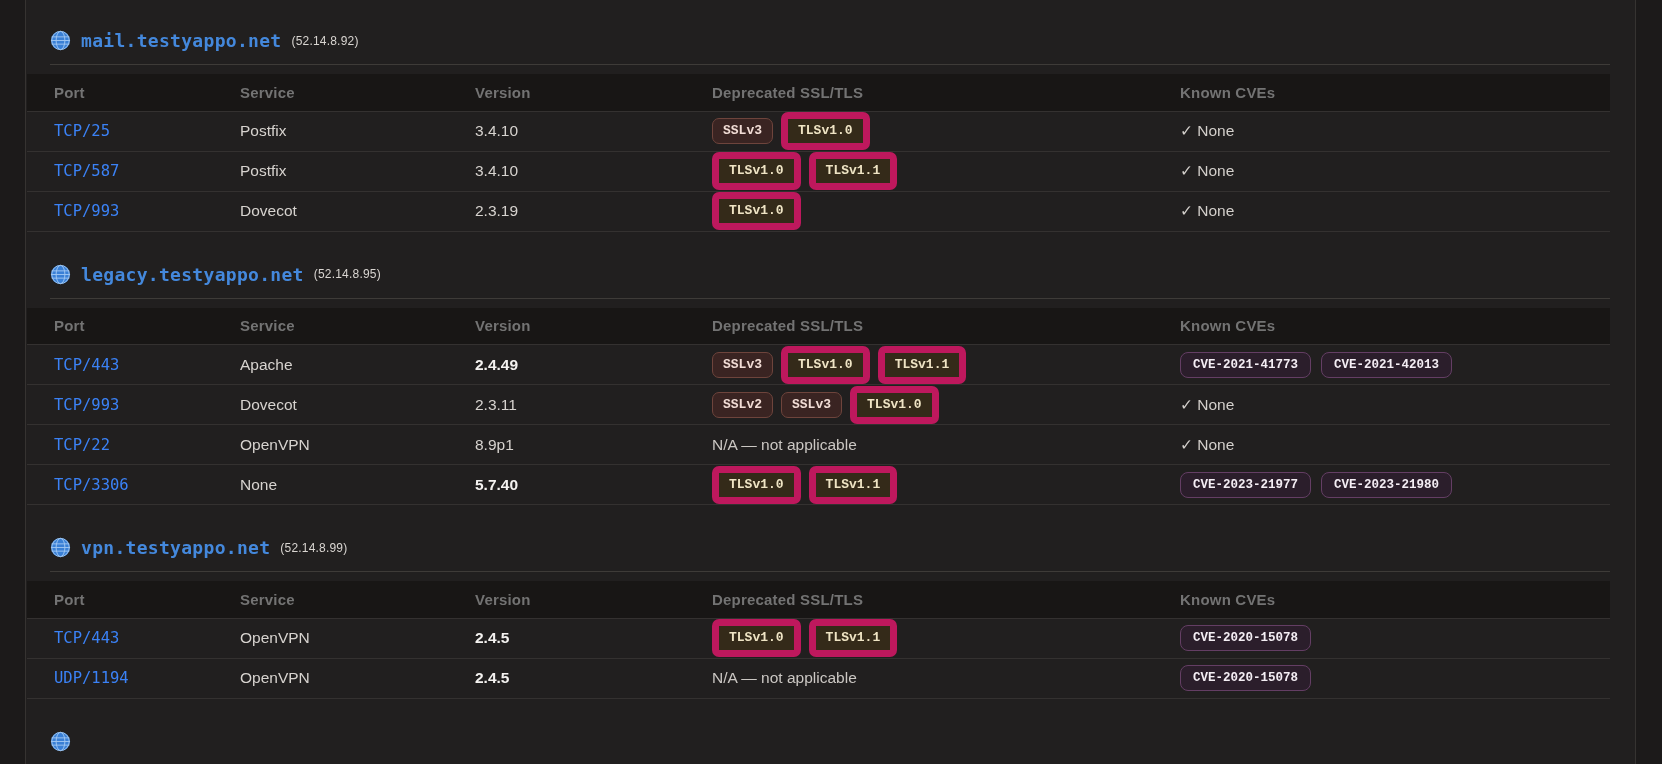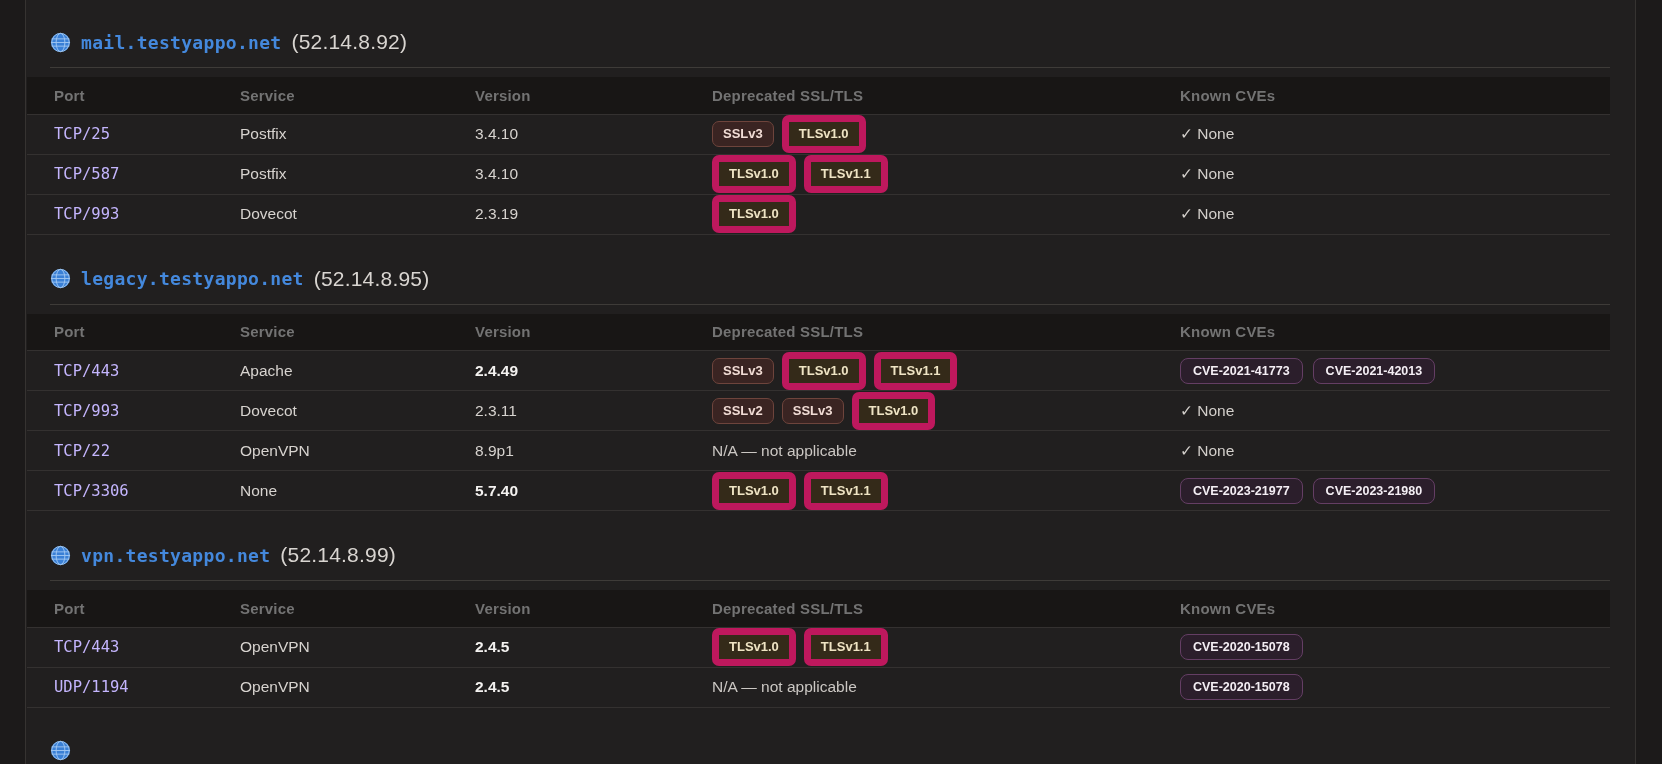--- a/index.html
+++ b/index.html
@@ -31,21 +31,21 @@
     margin-left: 23px;
     padding: 2px 0 13px 0;
     border-bottom: 1px solid #3e3b38;
   }
   .globe { flex: 0 0 auto; display: block; }
   .hostname {
     font-family: "DejaVu Sans Mono", monospace;
     font-weight: bold; font-size: 18px; letter-spacing: 0.3px;
     color: #4488dc;
   }
-  .ip { font-size: 21px; color: #d9d5d1; letter-spacing: 0.2px; }
+  .ip { font-size: 12px; color: #d9d5d1; letter-spacing: 0.2px; }
 
   table {
     width: 100%; border-collapse: collapse; table-layout: fixed;
     margin-top: 9px;
     border-bottom: 1px solid #343130;
   }
   thead th {
     background: #181615;
     height: 37px;
     text-align: left; vertical-align: middle;
@@ -55,29 +55,29 @@
   }
   tbody td {
     height: 40px; vertical-align: middle; padding: 0;
     font-size: 15.5px; color: #d7d3cf;
   }
   tbody tr { border-top: 1px solid #343130; }
   th.col-port, td.col-port { padding-left: 27px; }
 
   td.col-port {
     font-family: "DejaVu Sans Mono", monospace;
-    font-size: 15.5px; color: #c4b5fd;
+    font-size: 15.5px; color: #3b82f6;
   }
   td.col-version.bold { font-weight: bold; color: #f4f2f0; }
   .na { color: #cbc7c3; }
   .none { color: #d3cfcb; }
 
   .badge {
     display: inline-block;
-    font-family: Liberation Sans, sans-serif;
+    font-family: Liberation Mono, monospace;
     font-weight: bold; font-size: 13px; line-height: 18px;
     padding: 3px 10px;
     border-radius: 7px;
     margin-right: 8px;
     white-space: nowrap;
   }
   .badge.ssl { background: #3a2422; border: 1px solid #6e443c; color: #f1dcd5; }
   .badge.tls { background: #342a19; border: 7px solid #be185d; color: #efe4c4; }
   .badge.cve {
     background: #2b1e2b; border: 1px solid #643e64; color: #f4eef4;

